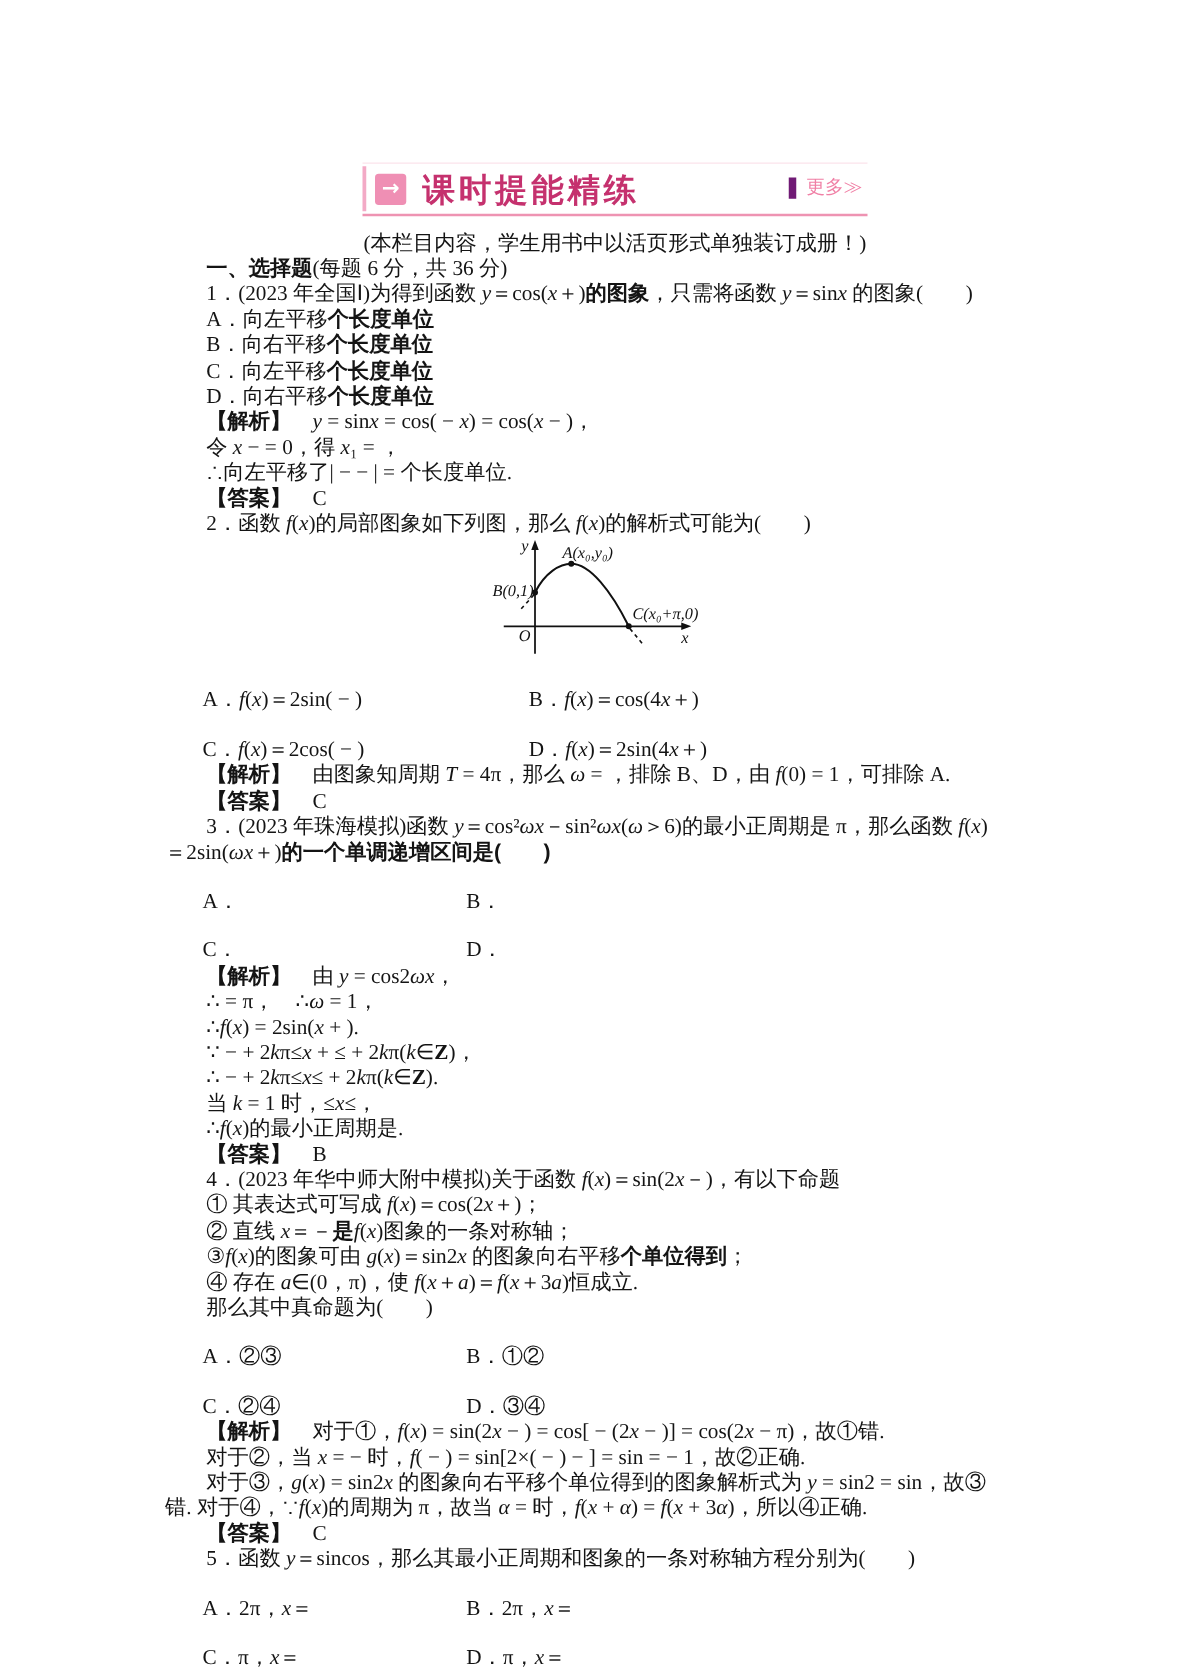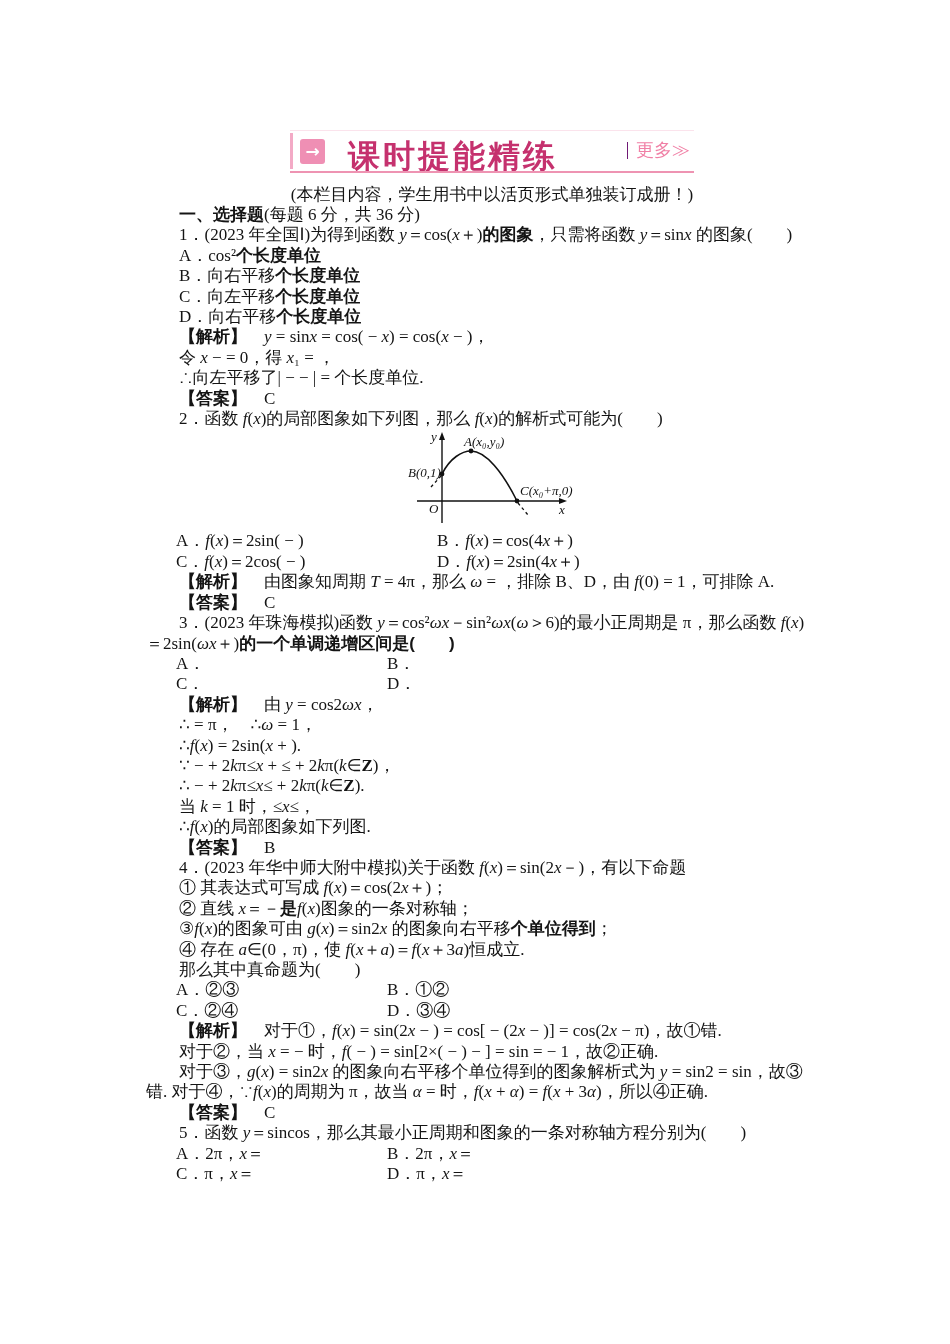--- a/index.html
+++ b/index.html
@@ -14,42 +14,42 @@
     border-top:1px solid #fbe3ec;
   }
   .banner .vbar{position:absolute;left:0;top:2px;width:3px;height:36px;background:#f3aac6;}
   .banner .rule{position:absolute;left:0;bottom:-2px;width:100%;height:2px;background:#ee93b2;}
   .banner .arrowbox{
     position:absolute;left:10px;top:8px;width:25px;height:25px;background:#ef8fb4;
     border-radius:3px;color:#ffffff;font-family:"DejaVu Sans",sans-serif;
     font-weight:bold;font-size:17px;line-height:25px;text-align:center;
   }
   .banner .btitle{
-    position:absolute;left:58px;top:4px;
+    position:absolute;left:48px;top:4px;
     font-family:"Liberation Sans",sans-serif;font-weight:bold;
-    font-size:32px;letter-spacing:3px;color:#c5316e;white-space:nowrap;
+    font-size:26px;letter-spacing:3px;color:#c5316e;white-space:nowrap;
   }
   .banner .more{
     position:absolute;right:4px;top:11px;color:#f07fa5;
-    font-family:Liberation Serif, serif;font-size:18px;cursor:pointer;
-    padding-left:8px;border-left:1px solid #701a75;line-height:17px;white-space:nowrap;
+    font-family:Liberation Mono, monospace;font-size:15px;cursor:pointer;
+    padding-left:8px;border-left:6px solid #701a75;line-height:17px;white-space:nowrap;
   }
   
   .subtitle{
     position:absolute;left:290px;top:183px;width:404px;text-align:center;
     font-size:17px;white-space:nowrap;font-family:Liberation Serif, serif;
   }
   
   .content{
-    position:absolute;left:146px;top:205px;width:680px;
+    position:absolute;left:132px;top:205px;width:680px;
     line-height:20.4px;
   }
   .line{white-space:nowrap;}
   .line.ind{padding-left:33px;}
-  .line.cols{position:relative;}
+  .line.cols{position:relative;margin-top:19px;}
   .line.cols .c1{padding-left:30px;}
   .line.cols .c2{position:absolute;left:241px;top:0;}
   .line.cols .c2.wide{left:291px;}
   .it{font-style:italic;font-family:"Liberation Serif",serif;}
   .cnb{font-family:"Liberation Sans",sans-serif;font-weight:bold;}
   .sbold{font-weight:bold;}
   
   #graph-block{height:102px;position:relative;}
   #graph-block svg{position:absolute;left:258px;top:0;}
   #graph-block text{
@@ -69,21 +69,21 @@
     <span>更多≫</span>
   </div>
   <div class="rule"></div>
 </div>
 
 <div class="subtitle">(本栏目内容，学生用书中以活页形式单独装订成册！)</div>
 
 <div class="content">
     <div class="line ind"><span class="cnb">一、选择题</span><span>(每题 6 分，共 36 分)</span></div>
     <div class="line ind"><span>1．(2023 年全国Ⅰ)为得到函数 </span><span class="it">y</span><span>＝cos(</span><span class="it">x</span><span>＋)</span><span class="cnb">的图象</span><span>，只需将函数 </span><span class="it">y</span><span>＝sin</span><span class="it">x</span><span> 的图象(　　)</span></div>
-    <div class="line ind"><span>A．cos²</span><span class="cnb">个长度单位</span></div>
+    <div class="line ind"><span>A．向左平移</span><span class="cnb">个长度单位</span></div>
     <div class="line ind"><span>B．向右平移</span><span class="cnb">个长度单位</span></div>
     <div class="line ind"><span>C．向左平移</span><span class="cnb">个长度单位</span></div>
     <div class="line ind"><span>D．向右平移</span><span class="cnb">个长度单位</span></div>
     <div class="line ind"><span class="cnb">【解析】</span><span>　</span><span class="it">y</span><span> = sin</span><span class="it">x</span><span> = cos( − </span><span class="it">x</span><span>) = cos(</span><span class="it">x</span><span> − )，</span></div>
     <div class="line ind"><span>令 </span><span class="it">x</span><span> −  = 0，得 </span><span class="it">x</span><span>₁ = ，</span></div>
     <div class="line ind"><span>∴向左平移了| −  − | = 个长度单位.</span></div>
     <div class="line ind"><span class="cnb">【答案】</span><span>　C</span></div>
     <div class="line ind"><span>2．函数 </span><span class="it">f</span><span>(</span><span class="it">x</span><span>)的局部图象如下列图，那么 </span><span class="it">f</span><span>(</span><span class="it">x</span><span>)的解析式可能为(　　)</span></div>
     <div id="graph-block">
   <svg width="235" height="102" viewBox="0 0 235 102">
@@ -117,21 +117,21 @@
     <div class="line ind"><span>3．(2023 年珠海模拟)函数 </span><span class="it">y</span><span>＝cos²</span><span class="it">ωx</span><span>－sin²</span><span class="it">ωx</span><span>(</span><span class="it">ω</span><span>＞6)的最小正周期是 π，那么函数 </span><span class="it">f</span><span>(</span><span class="it">x</span><span>)</span></div>
     <div class="line"><span>＝2sin(</span><span class="it">ωx</span><span>＋)</span><span class="cnb">的一个单调递增区间是(　　)</span></div>
     <div class="line cols"><span class="c1"><span>A．</span></span><span class="c2"><span>B．</span></span></div>
     <div class="line cols"><span class="c1"><span>C．</span></span><span class="c2"><span>D．</span></span></div>
     <div class="line ind"><span class="cnb">【解析】</span><span>　由 </span><span class="it">y</span><span> = cos2</span><span class="it">ωx</span><span>，</span></div>
     <div class="line ind"><span>∴ = π，　∴</span><span class="it">ω</span><span> = 1，</span></div>
     <div class="line ind"><span>∴</span><span class="it">f</span><span>(</span><span class="it">x</span><span>) = 2sin(</span><span class="it">x</span><span> + ).</span></div>
     <div class="line ind"><span>∵ −  + 2</span><span class="it">k</span><span>π≤</span><span class="it">x</span><span> + ≤ + 2</span><span class="it">k</span><span>π(</span><span class="it">k</span><span>∈</span><span class="sbold">Z</span><span>)，</span></div>
     <div class="line ind"><span>∴ −  + 2</span><span class="it">k</span><span>π≤</span><span class="it">x</span><span>≤ + 2</span><span class="it">k</span><span>π(</span><span class="it">k</span><span>∈</span><span class="sbold">Z</span><span>).</span></div>
     <div class="line ind"><span>当 </span><span class="it">k</span><span> = 1 时，≤</span><span class="it">x</span><span>≤，</span></div>
-    <div class="line ind"><span>∴</span><span class="it">f</span><span>(</span><span class="it">x</span><span>)的局部图象如下列图.</span></div>
+    <div class="line ind"><span>∴</span><span class="it">f</span><span>(</span><span class="it">x</span><span>)的最小正周期是.</span></div>
     <div class="line ind"><span class="cnb">【答案】</span><span>　B</span></div>
     <div class="line ind"><span>4．(2023 年华中师大附中模拟)关于函数 </span><span class="it">f</span><span>(</span><span class="it">x</span><span>)＝sin(2</span><span class="it">x</span><span>－)，有以下命题</span></div>
     <div class="line ind"><span>① 其表达式可写成 </span><span class="it">f</span><span>(</span><span class="it">x</span><span>)＝cos(2</span><span class="it">x</span><span>＋)；</span></div>
     <div class="line ind"><span>② 直线 </span><span class="it">x</span><span>＝－</span><span class="cnb">是</span><span class="it">f</span><span>(</span><span class="it">x</span><span>)图象的一条对称轴；</span></div>
     <div class="line ind"><span>③</span><span class="it">f</span><span>(</span><span class="it">x</span><span>)的图象可由 </span><span class="it">g</span><span>(</span><span class="it">x</span><span>)＝sin2</span><span class="it">x</span><span> 的图象向右平移</span><span class="cnb">个单位得到</span><span>；</span></div>
     <div class="line ind"><span>④ 存在 </span><span class="it">a</span><span>∈(0，π)，使 </span><span class="it">f</span><span>(</span><span class="it">x</span><span>＋</span><span class="it">a</span><span>)＝</span><span class="it">f</span><span>(</span><span class="it">x</span><span>＋3</span><span class="it">a</span><span>)恒成立.</span></div>
     <div class="line ind"><span>那么其中真命题为(　　)</span></div>
     <div class="line cols"><span class="c1"><span>A．②③</span></span><span class="c2"><span>B．①②</span></span></div>
     <div class="line cols"><span class="c1"><span>C．②④</span></span><span class="c2"><span>D．③④</span></span></div>
     <div class="line ind"><span class="cnb">【解析】</span><span>　对于①，</span><span class="it">f</span><span>(</span><span class="it">x</span><span>) = sin(2</span><span class="it">x</span><span> − ) = cos[ − (2</span><span class="it">x</span><span> − )] = cos(2</span><span class="it">x</span><span> − π)，故①错.</span></div>

